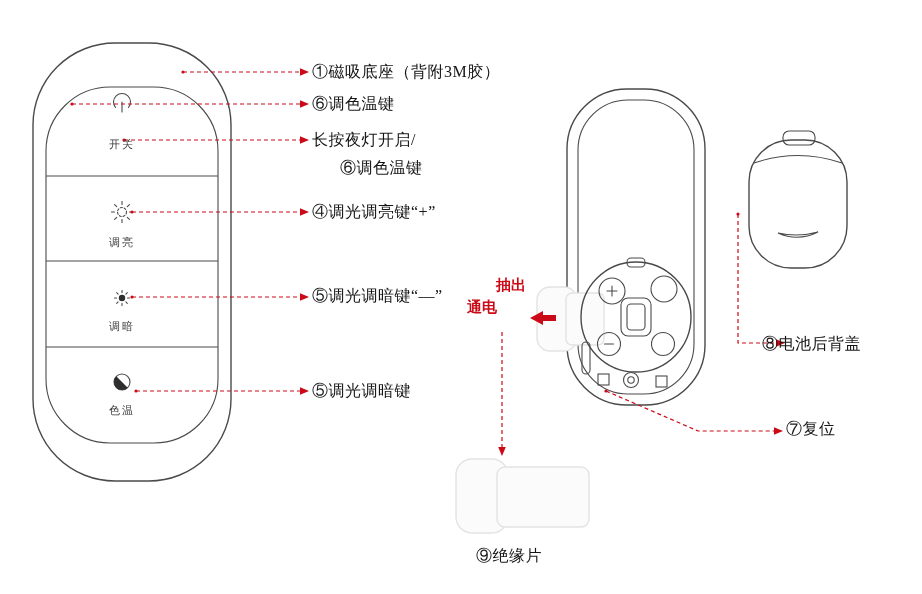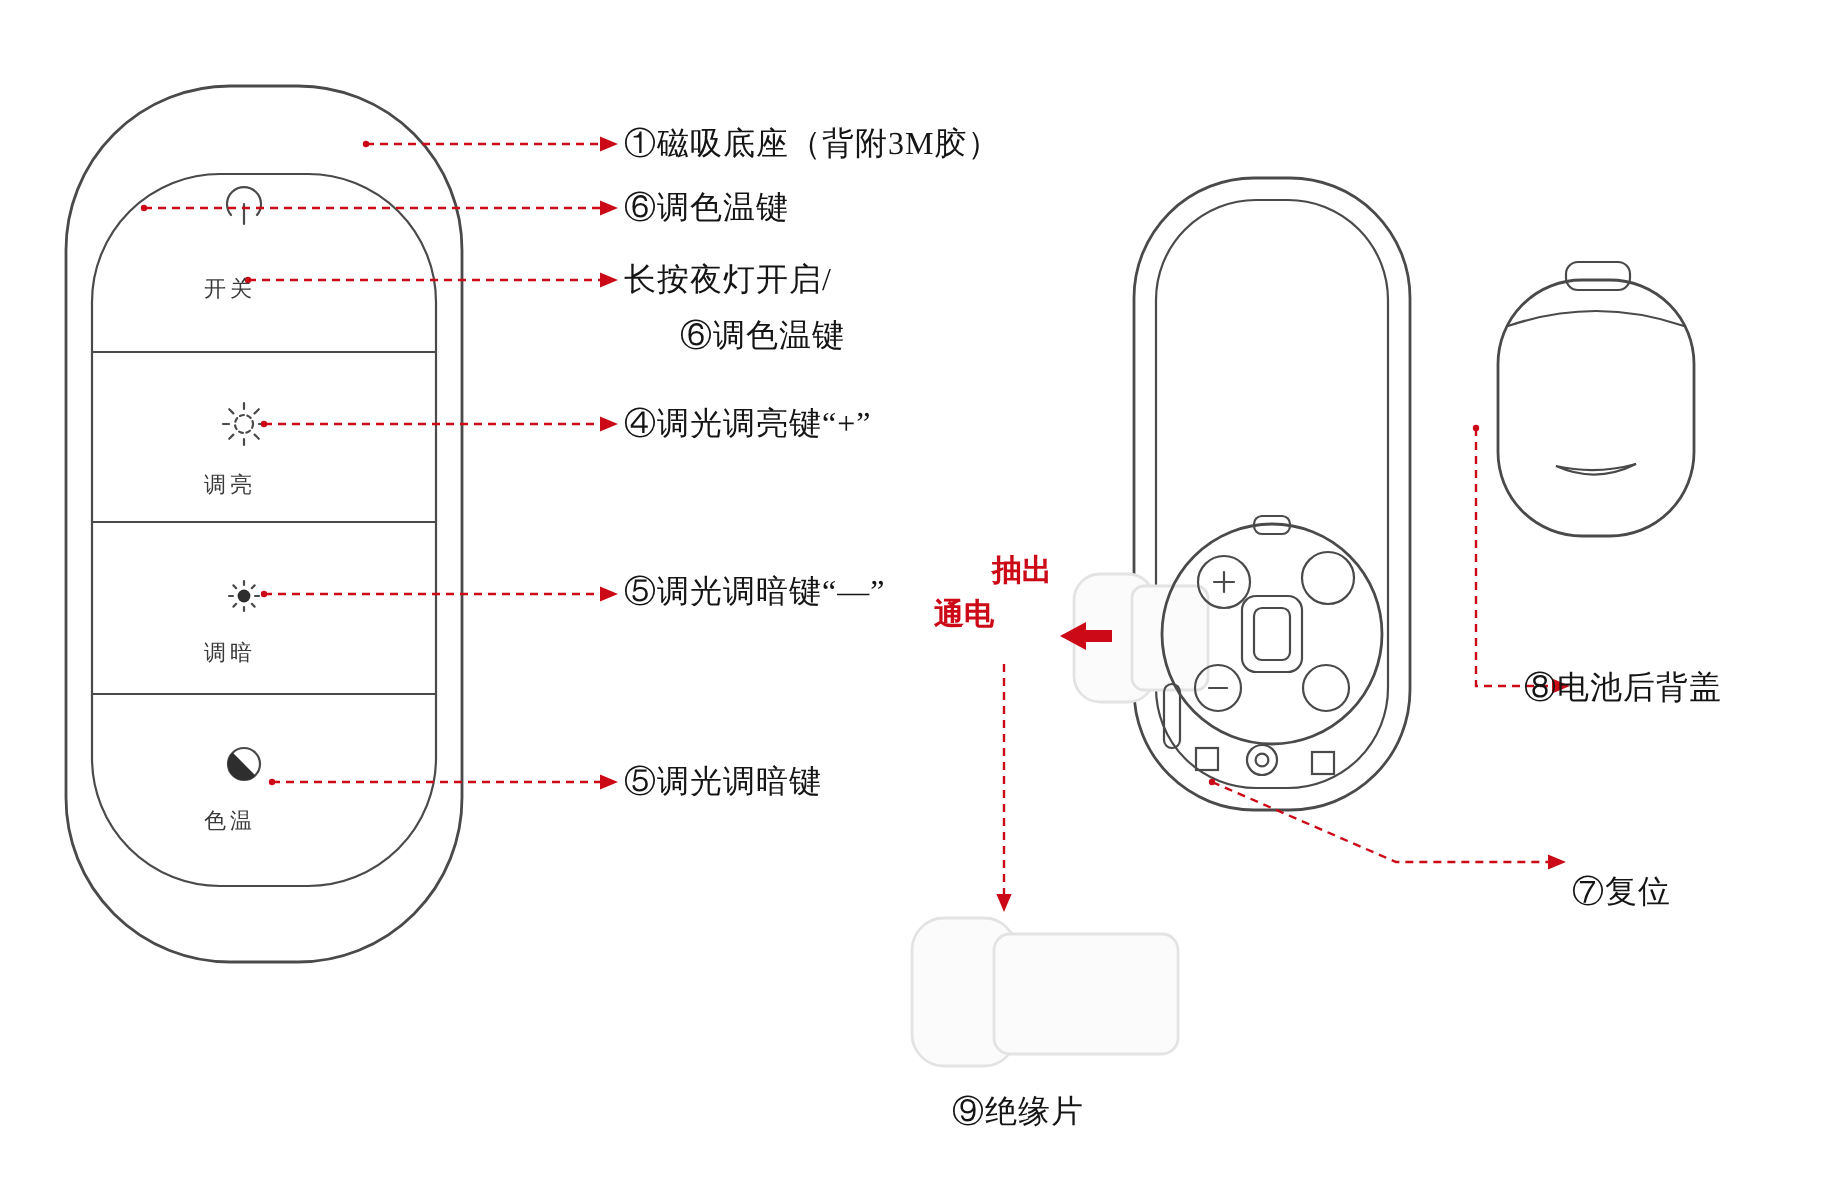--- a/index.html
+++ b/index.html
@@ -20,21 +20,21 @@
   .red-fill   { fill:var(--accent,#cc0a17); stroke:none; }
   .sheet      { fill:var(--sheet_fill,#fbfbfb); stroke:var(--sheet_stroke,#e3e3e3); stroke-width:1.4; }
 
   
   .callout {
     position:absolute; white-space:nowrap;
     font:16px "Liberation Serif", serif;
     color:#151515; letter-spacing:0.5px;
   }
   .devlbl {
-    position:absolute; width:40px; 
+    position:absolute; width:40px; text-align:center;
     font:11px "Liberation Sans", sans-serif;
     letter-spacing:2px; color:#3a3a3a; white-space:nowrap;
   }
   .pull {
     position:absolute; white-space:nowrap;
     font:15px "Liberation Serif", serif; font-weight:600;
     color:var(--accent,#cc0a17);
   }
 </style>
 </head>
@@ -179,20 +179,20 @@
   <div class="devlbl" style="left:102px;top:319px">调暗</div>
   <div class="devlbl" style="left:102px;top:403px">色温</div>
 
   <div class="callout" style="left:312px;top:62px">①磁吸底座（背附3M胶）</div>
   <div class="callout" style="left:312px;top:94px">⑥调色温键</div>
   <div class="callout" style="left:312px;top:130px">长按夜灯开启/</div>
   <div class="callout" style="left:340px;top:158px">⑥调色温键</div>
   <div class="callout" style="left:312px;top:202px">④调光调亮键“+”</div>
   <div class="callout" style="left:312px;top:286px">⑤调光调暗键“—”</div>
   <div class="callout" style="left:312px;top:381px">⑤调光调暗键</div>
-  <div class="callout" style="left:786px;top:436px">⑦复位</div>
+  <div class="callout" style="left:786px;top:419px">⑦复位</div>
   <div class="callout" style="left:762px;top:334px">⑧电池后背盖</div>
   <div class="callout" style="left:476px;top:546px">⑨绝缘片</div>
 
   <div class="pull" style="left:496px;top:276px">抽出</div>
   <div class="pull" style="left:467px;top:298px">通电</div>
 
 </div>
 
 </body></html>

